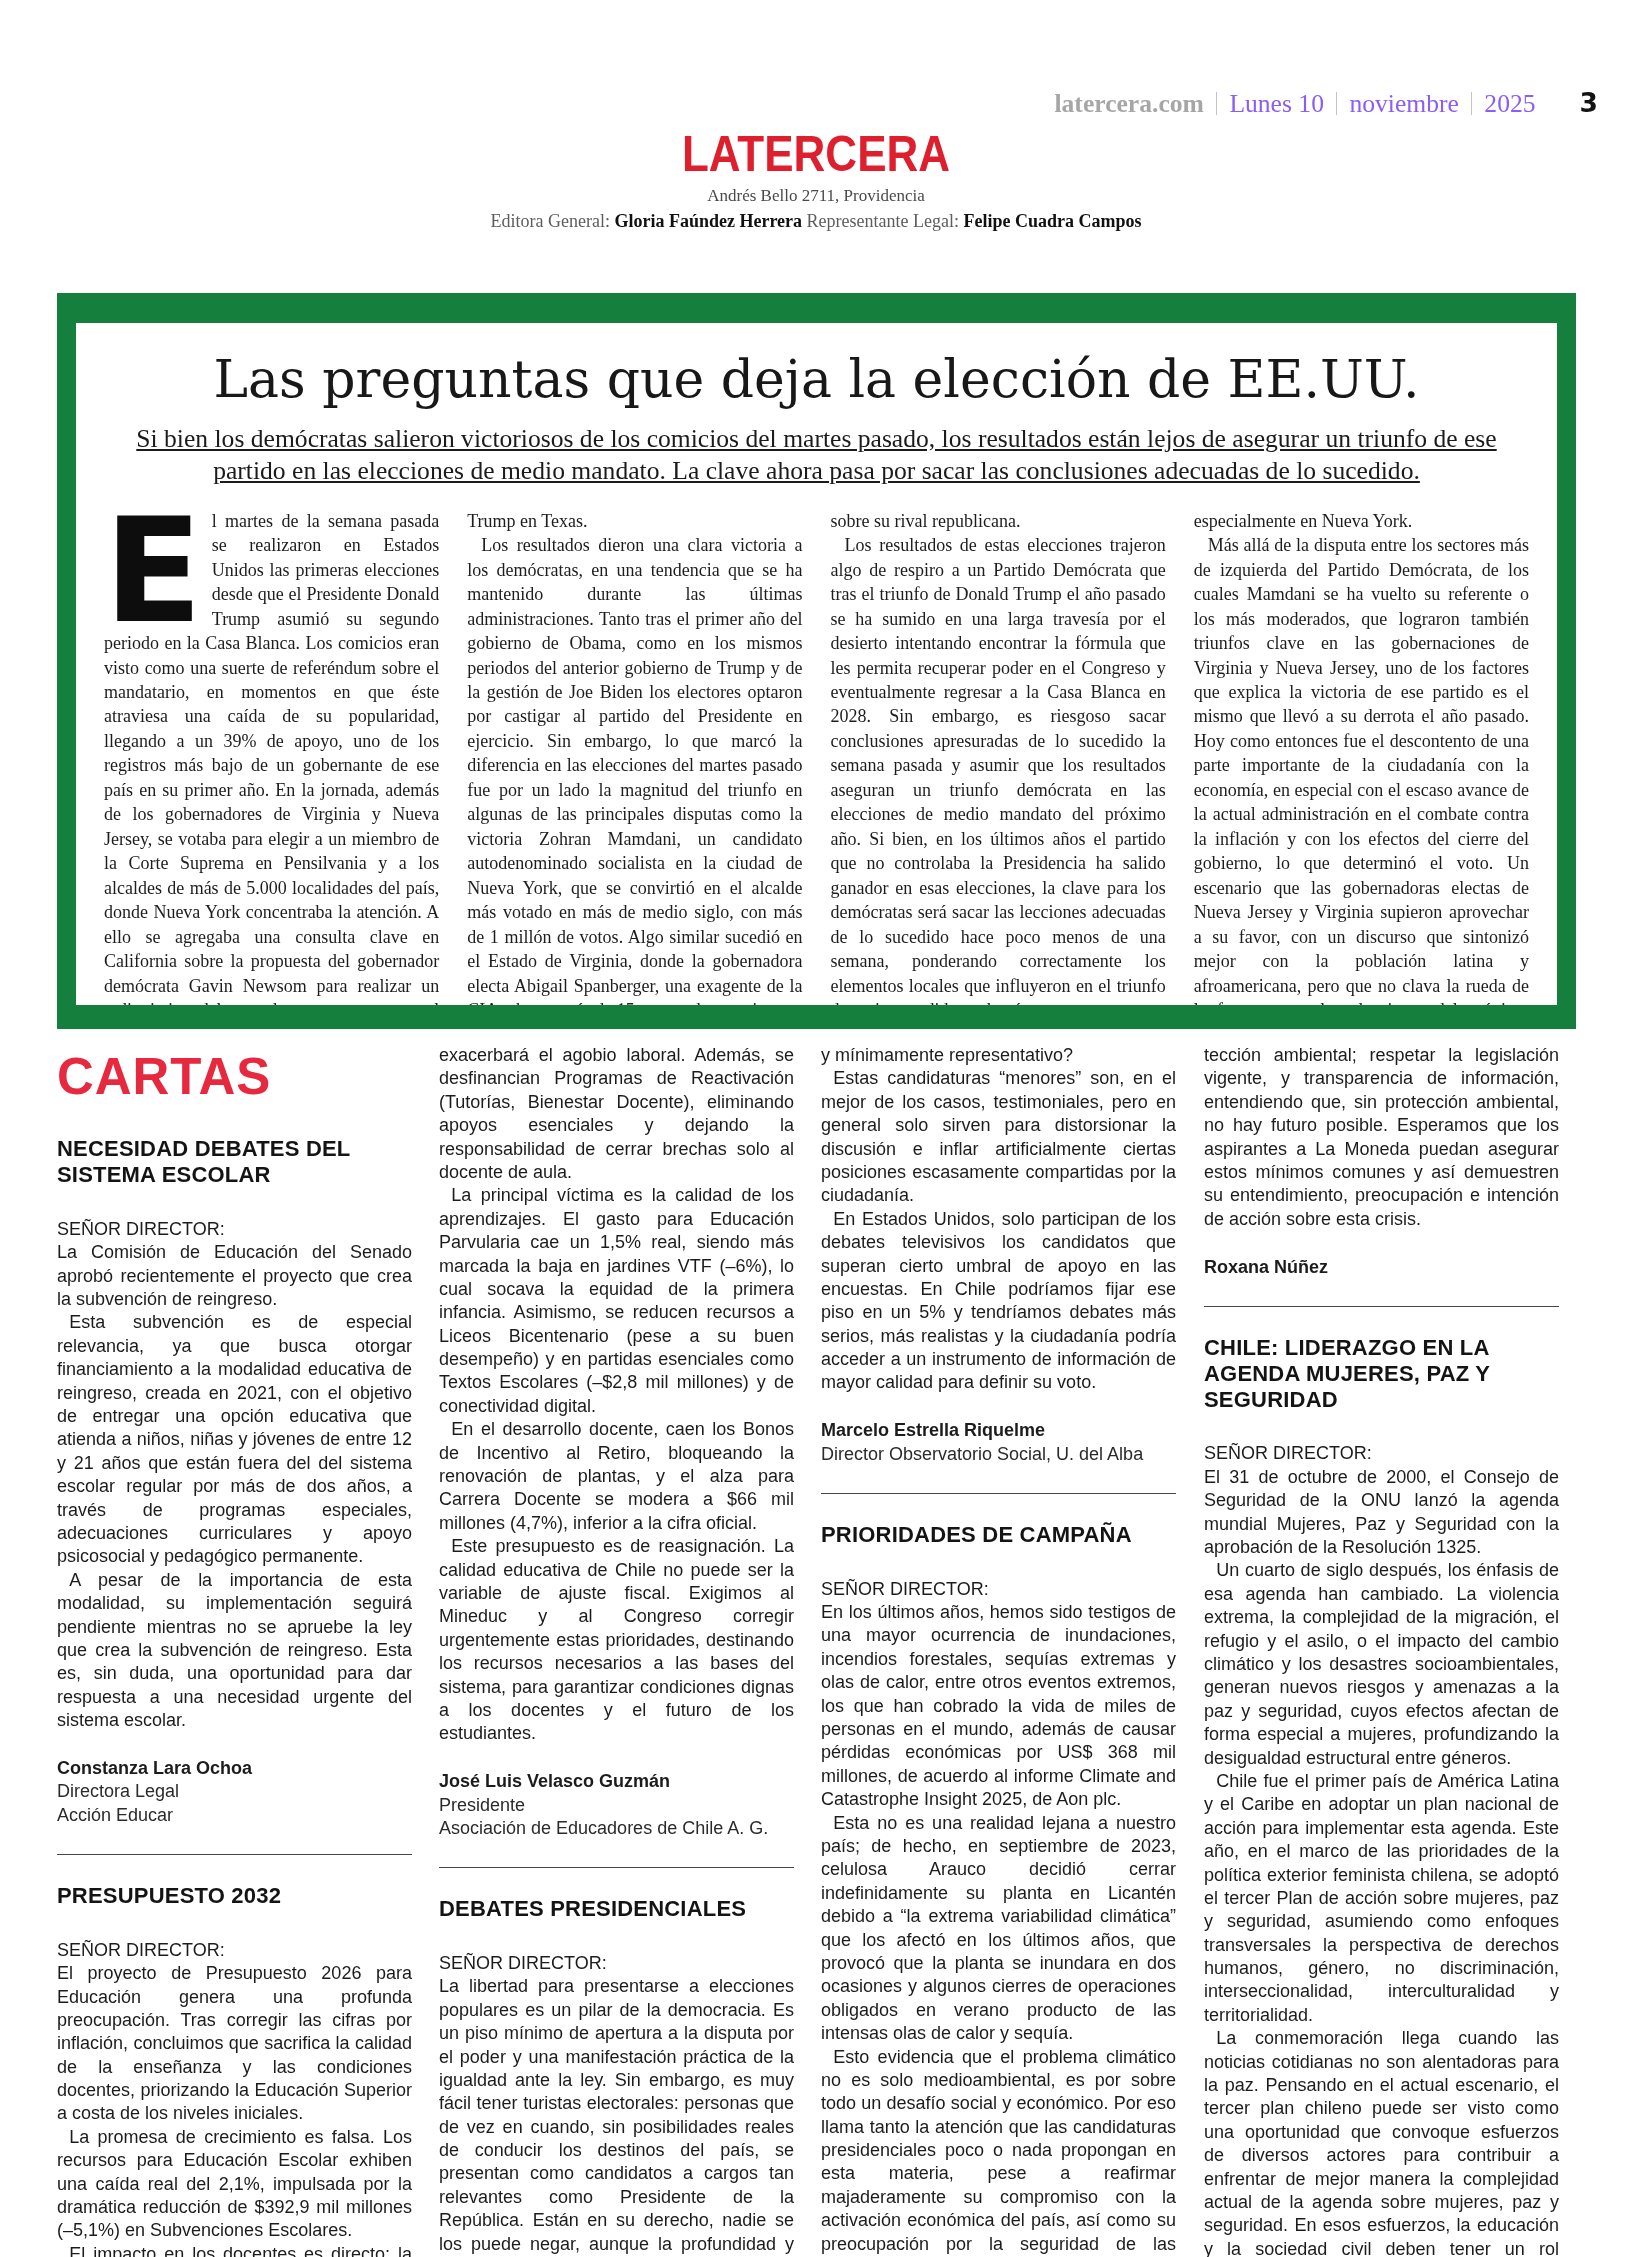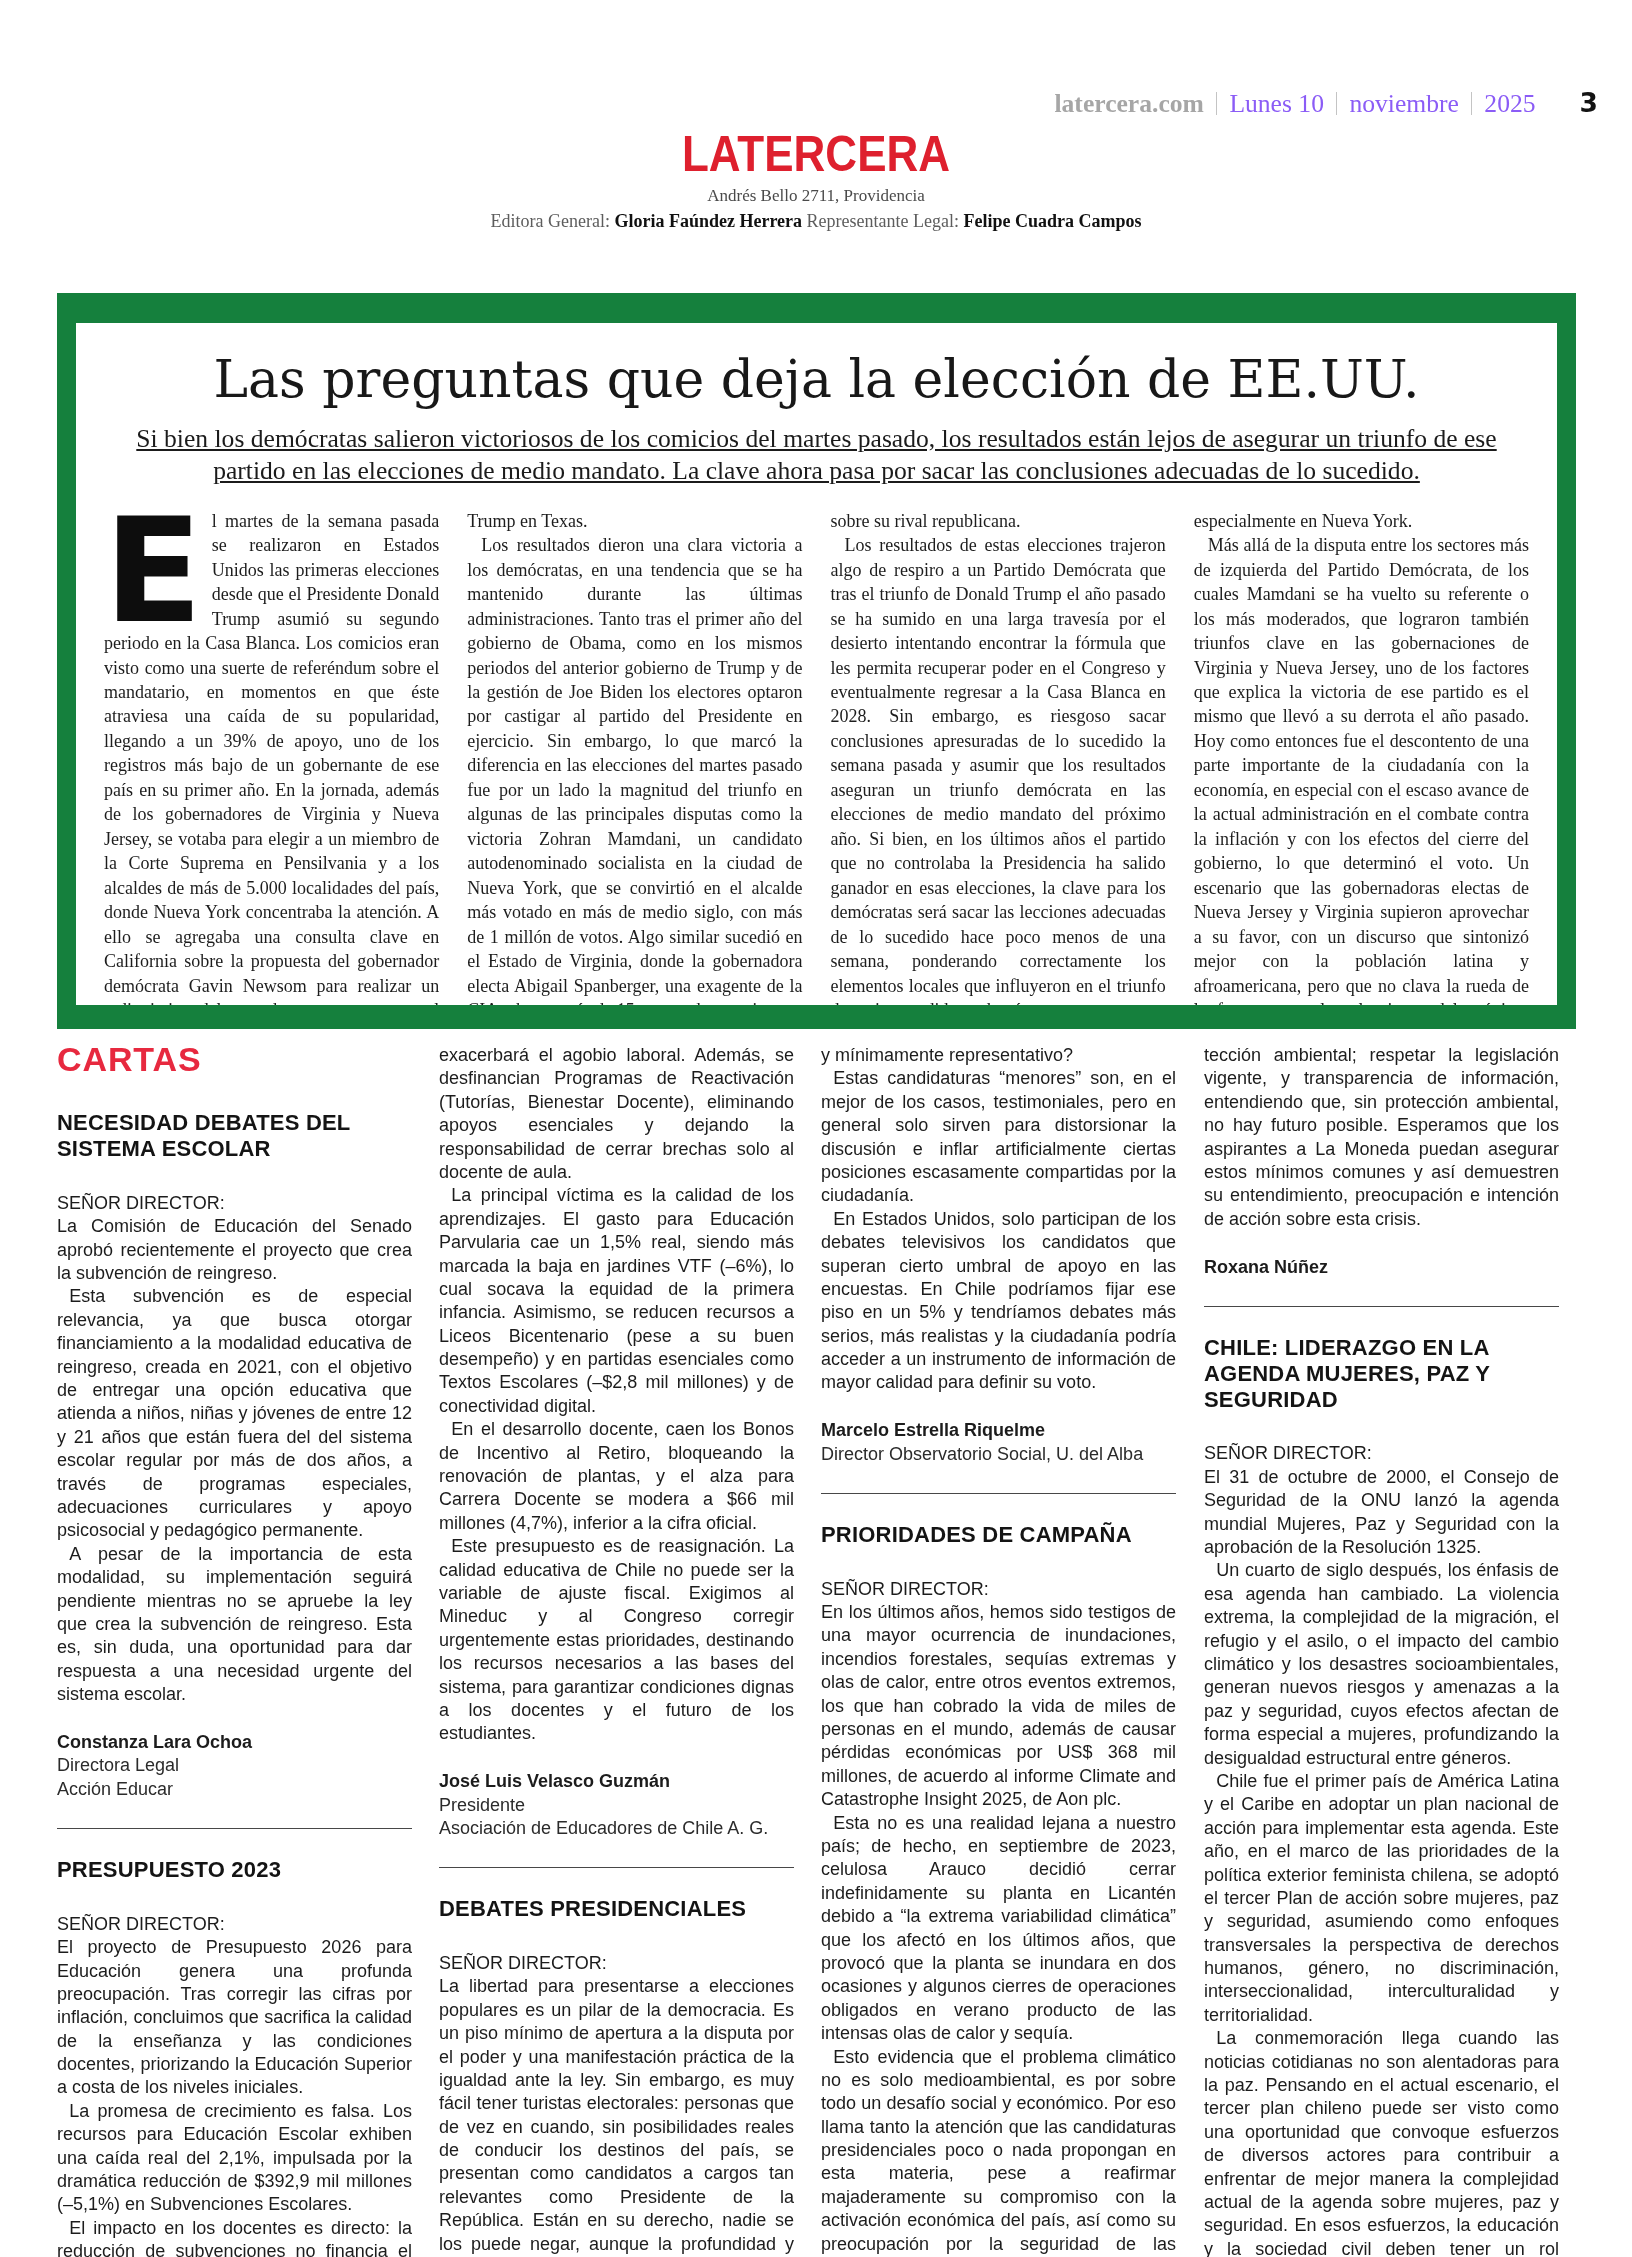--- a/index.html
+++ b/index.html
@@ -41,22 +41,22 @@
   .dropcap{float:left;font-family:"DejaVu Sans",sans-serif;font-weight:bold;
            font-size:144px;line-height:0.8;margin:5.7px 13.2px 0 0;letter-spacing:-3.8px;color:#0d0d0d;}
 
   
   .c-col{position:absolute;top:1027px;width:355px;font-family:"Liberation Sans",sans-serif;
          font-size:18px;line-height:1.3;text-align:justify;color:#1c1c1c;}
   .c-col.cc1{left:57px;}
   .c-col.cc2{left:439px;padding-top:17px;}
   .c-col.cc3{left:821px;padding-top:17px;}
   .c-col.cc4{left:1204px;padding-top:17px;}
-  .cartas-title{font-weight:bold;font-size:34px;line-height:1;color:#e7293f;
-                letter-spacing:0.9px;margin:15px 0 34px 0;text-align:left;}
+  .cartas-title{font-weight:bold;font-size:51px;line-height:1;color:#e7293f;
+                letter-spacing:0.9px;margin:24px 0 34px 0;text-align:left;}
   .letter-heading{font-weight:bold;font-size:22px;line-height:1.18;letter-spacing:0.2px;
                   margin:0 0 30px 0;text-align:left;color:#141414;}
   .salutation{margin:0;text-align:left;}
   .lp{margin:0;}
   .lp.ind{text-indent:12.3px;}
   .sig-name{margin:24.6px 0 0 0;font-weight:bold;text-align:left;}
   .sig-role{margin:0;text-align:left;color:#2b2b2b;}
   .divider{border:none;border-top:1.9px solid #474747;margin:26.5px 0 28px 0;}
 </style>
 </head>
@@ -115,21 +115,21 @@
     <div class="cartas-title">CARTAS</div>
     <div class="letter-heading">NECESIDAD DEBATES DEL SISTEMA ESCOLAR</div>
     <p class="salutation">SEÑOR DIRECTOR:</p>
     <p class="lp">La Comisión de Educación del Senado aprobó recientemente el proyecto que crea la subvención de reingreso.</p>
     <p class="lp ind">Esta subvención es de especial relevancia, ya que busca otorgar financiamiento a la modalidad educativa de reingreso, creada en 2021, con el objetivo de entregar una opción educativa que atienda a niños, niñas y jóvenes de entre 12 y 21 años que están fuera del del sistema escolar regular por más de dos años, a través de programas especiales, adecuaciones curriculares y apoyo psicosocial y pedagógico permanente.</p>
     <p class="lp ind">A pesar de la importancia de esta modalidad, su implementación seguirá pendiente mientras no se apruebe la ley que crea la subvención de reingreso. Esta es, sin duda, una oportunidad para dar respuesta a una necesidad urgente del sistema escolar.</p>
     <p class="sig-name">Constanza Lara Ochoa</p>
     <p class="sig-role">Directora Legal</p>
     <p class="sig-role">Acción Educar</p>
     <hr class="divider">
-    <div class="letter-heading">PRESUPUESTO 2023</div>
+    <div class="letter-heading">PRESUPUESTO 2032</div>
     <p class="salutation">SEÑOR DIRECTOR:</p>
     <p class="lp">El proyecto de Presupuesto 2026 para Educación genera una profunda preocupación. Tras corregir las cifras por inflación, concluimos que sacrifica la calidad de la enseñanza y las condiciones docentes, priorizando la Educación Superior a costa de los niveles iniciales.</p>
     <p class="lp ind">La promesa de crecimiento es falsa. Los recursos para Educación Escolar exhiben una caída real del 2,1%, impulsada por la dramática reducción de $392,9 mil millones (–5,1%) en Subvenciones Escolares.</p>
     <p class="lp ind">El impacto en los docentes es directo: la reducción de subvenciones no financia el aumento de cotizaciones por la Reforma de Pensiones, forzando a sostenedores a recortar personal, lo que</p>
   </div>
 
   <div class="c-col cc2">
     <p class="lp">exacerbará el agobio laboral. Además, se desfinancian Programas de Reactivación (Tutorías, Bienestar Docente), eliminando apoyos esenciales y dejando la responsabilidad de cerrar brechas solo al docente de aula.</p>
     <p class="lp ind">La principal víctima es la calidad de los aprendizajes. El gasto para Educación Parvularia cae un 1,5% real, siendo más marcada la baja en jardines VTF (–6%), lo cual socava la equidad de la primera infancia. Asimismo, se reducen recursos a Liceos Bicentenario (pese a su buen desempeño) y en partidas esenciales como Textos Escolares (–$2,8 mil millones) y de conectividad digital.</p>
     <p class="lp ind">En el desarrollo docente, caen los Bonos de Incentivo al Retiro, bloqueando la renovación de plantas, y el alza para Carrera Docente se modera a $66 mil millones (4,7%), inferior a la cifra oficial.</p>

